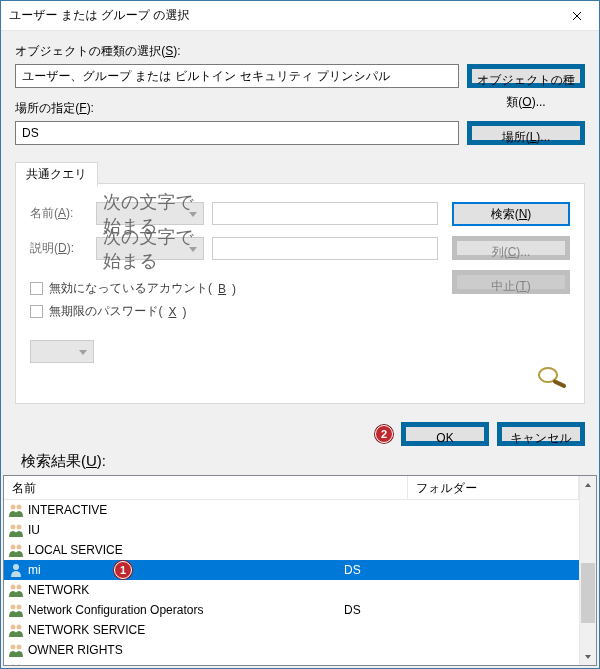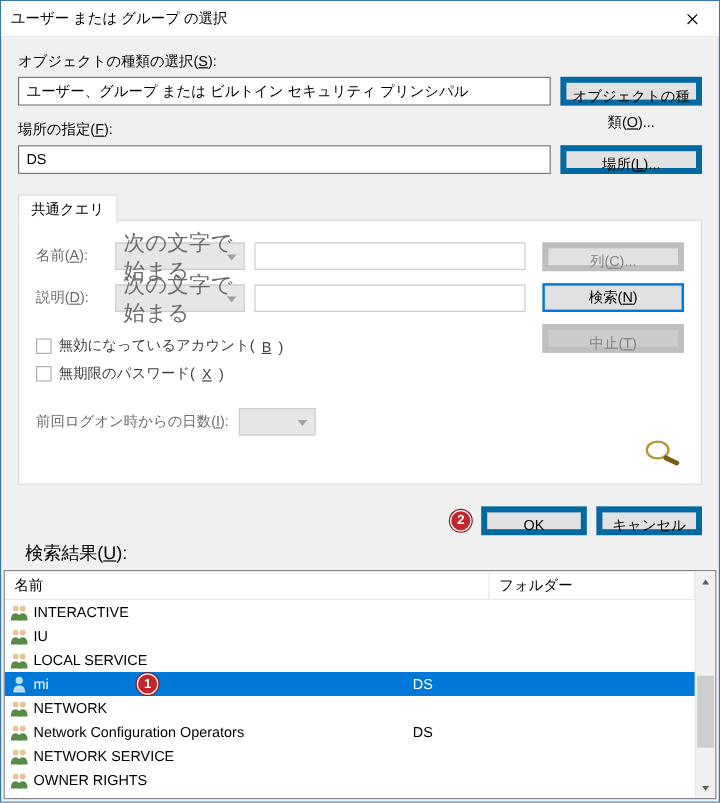--- a/index.html
+++ b/index.html
@@ -133,35 +133,32 @@
           <div class="check-row">
             <div class="checkbox"></div>
             <span>無期限のパスワード(</span>
               <span class="underline">X</span>
               <span>)</span>
           </div>
 
           <div style="height:14px;"></div>
 
           <div class="form-row">
-            <div style="font-size:12px;color:#6d6d6d;">
-              <span>前回ログオン時からの日数(</span><span class="underline">I</span><span>):</span>
-            </div>
             <div class="select-small"></div>
           </div>
 
           <div style="height:14px;"></div>
         </div>
 
         <div class="side-col">
+          <div class="btn highlight">
+            <span>検索(</span><span class="underline">N</span><span>)</span>
+          </div>
           <div class="btn disabled-light">
             <span>列(</span><span class="underline">C</span><span>)...</span>
-          </div>
-          <div class="btn highlight">
-            <span>検索(</span><span class="underline">N</span><span>)</span>
           </div>
           <div class="btn disabled">
             <span>中止(</span><span class="underline">T</span><span>)</span>
           </div>
           <div style="flex:1;"></div>
           <div class="search-icon">
             <svg width="40" height="24" viewBox="0 0 40 24">
               <ellipse cx="18" cy="10" rx="9" ry="7" fill="none" stroke="#b49a3a" stroke-width="2"></ellipse>
               <rect x="24" y="14" width="14" height="4" rx="2" transform="rotate(25 24 14)" fill="#7a5a16"></rect>
             </svg>

